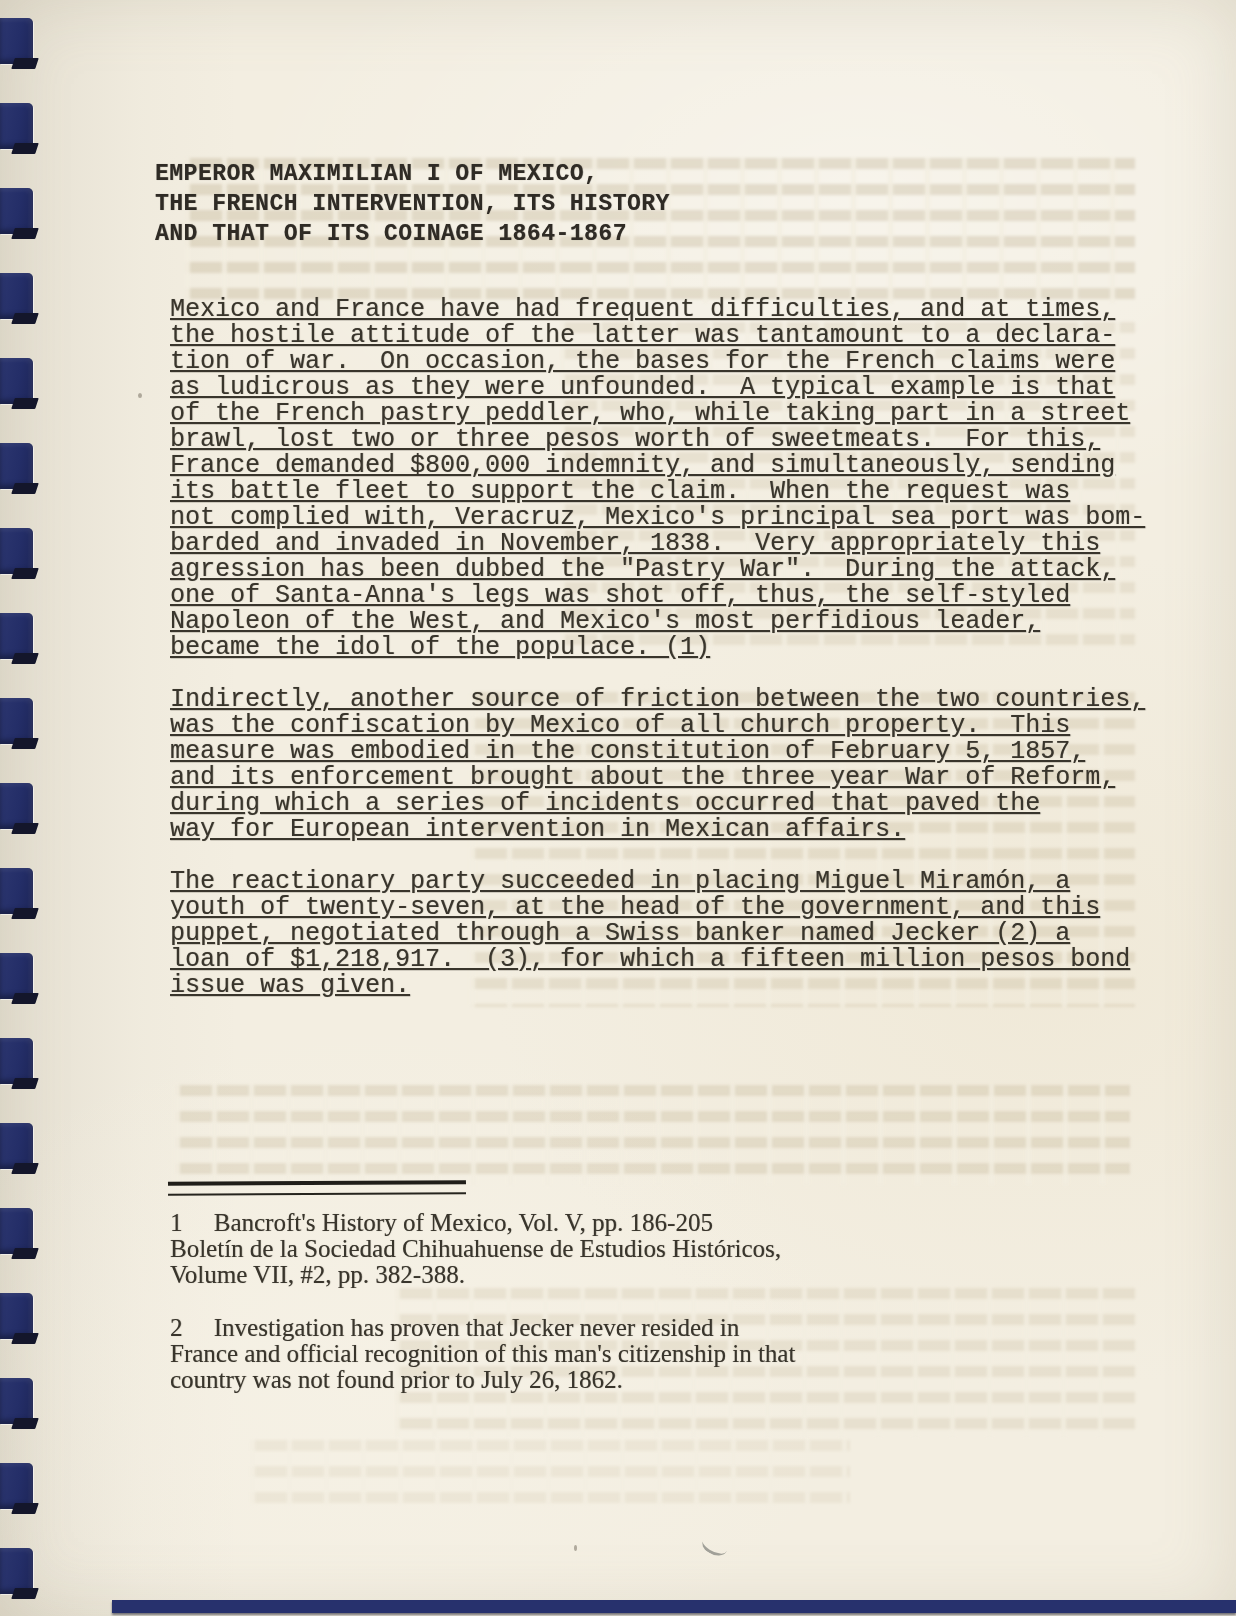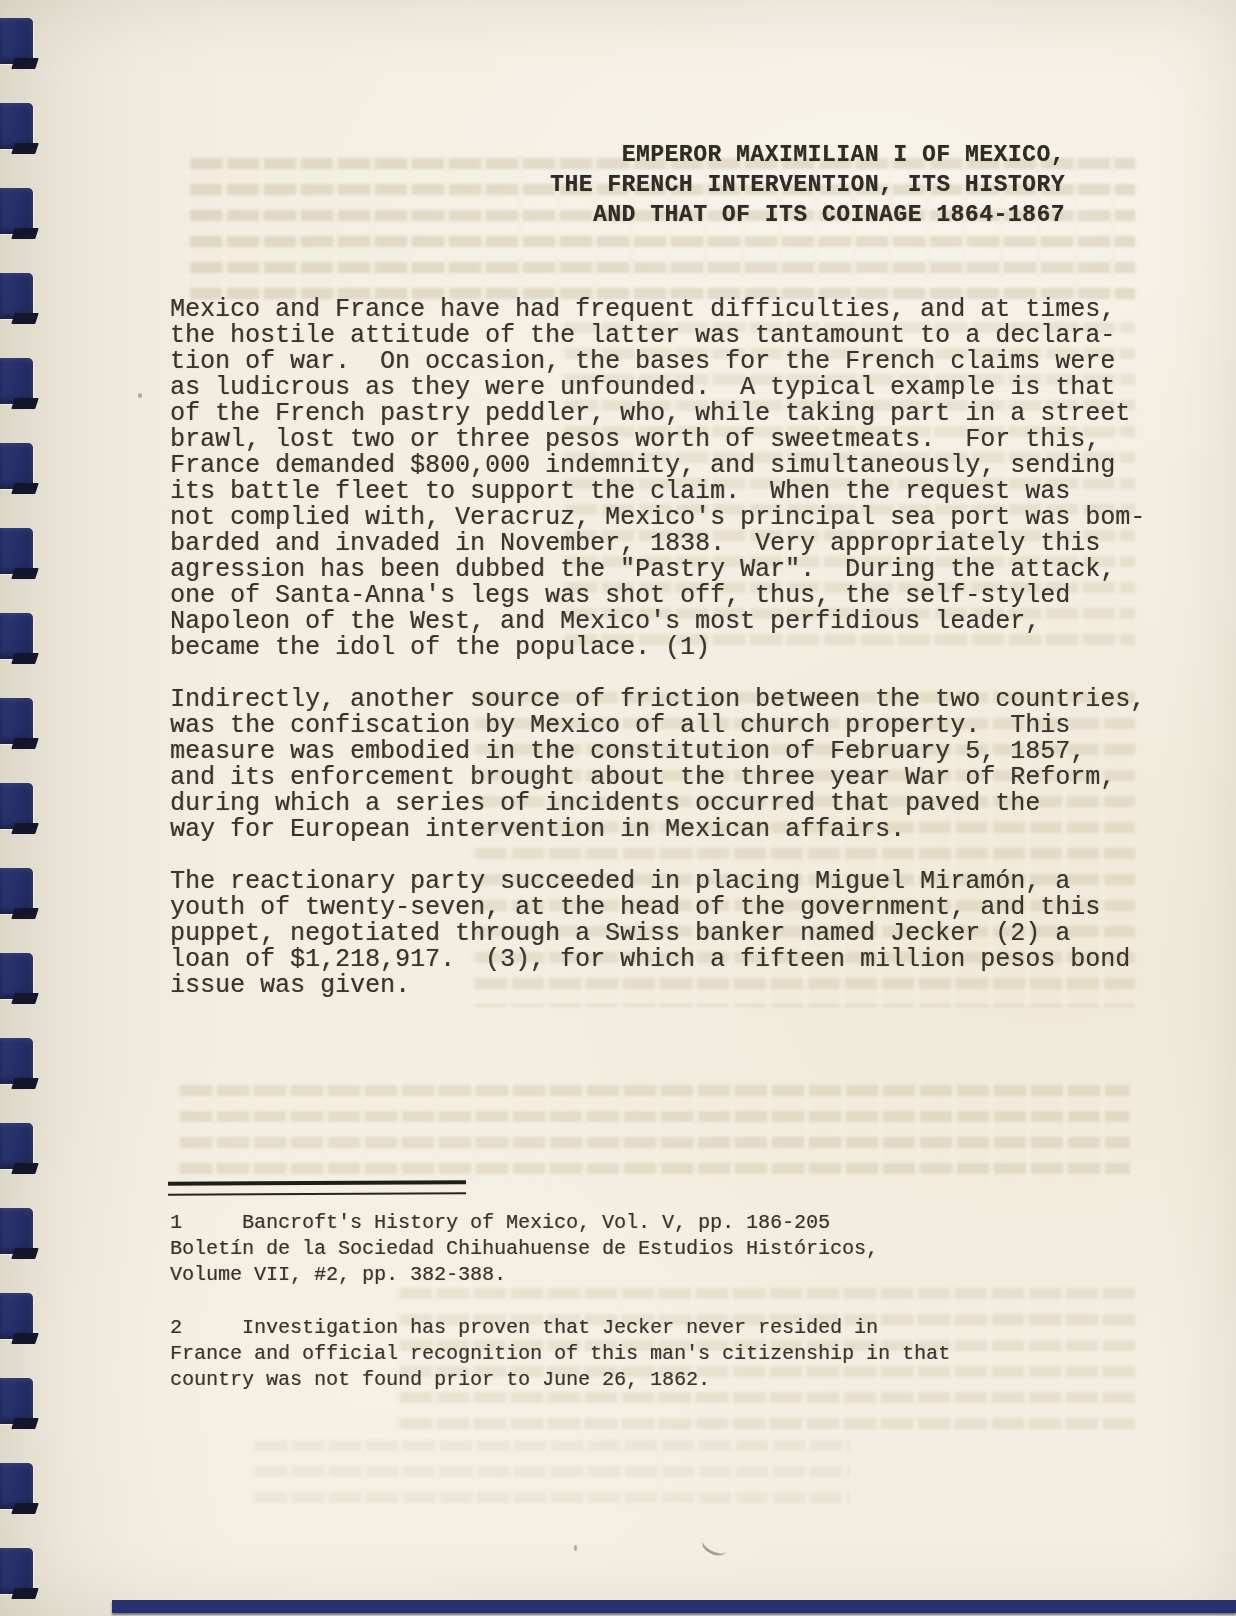--- a/index.html
+++ b/index.html
@@ -37,40 +37,41 @@
   }
   .tooth::after{
     content:"";position:absolute;right:-4px;bottom:-5px;width:24px;height:11px;
     background:#14162b;transform:skewX(-18deg);border-radius:1px;
   }
   .binder-edge{
     position:absolute;left:112px;right:0;bottom:3px;height:13px;
     background:#27316d;box-shadow:0 2px 2px rgba(20,22,43,0.55);
   }
   .doc-title{
-    position:absolute;left:155px;top:125px;width:910px;
-    text-align:right;white-space:pre-wrap;
+    position:absolute;left:155px;top:144px;width:910px;
+    text-align:left;white-space:pre-wrap;
     font-size:23px;line-height:30px;letter-spacing:0.5px;
     color:#2f2b25;text-shadow:0.4px 0.4px 0.7px rgba(47,43,37,0.55);
   }
   .body-text{
     position:absolute;left:170px;top:297px;width:1030px;
     font-size:25px;line-height:26px;color:#39352c;
     text-shadow:0.4px 0.4px 0.7px rgba(57,53,44,0.5);
   }
-  .para{white-space:pre-wrap;margin:0 0 26px 0;}
+  .para{white-space:pre-wrap;margin:0 0 26px 0;text-decoration:underline;}
   .footnote-separator{
     position:absolute;left:168px;top:1181px;width:298px;height:8px;
     border-top:4px solid #201e19;border-bottom:2px solid #26241e;
     transform:rotate(-0.3deg);
   }
   .footnotes{
     position:absolute;left:170px;top:1210px;width:1030px;
-    font-size:20px;line-height:26px;color:#39352c;
+    font-size:25px;line-height:26px;color:#39352c;
     text-shadow:0.4px 0.4px 0.7px rgba(57,53,44,0.5);
+    font-family:Liberation Serif, serif;
   }
   .footnote{white-space:pre-wrap;margin:0 0 27px 0;}
   .pencil-mark{
     position:absolute;left:702px;top:1537px;width:26px;height:15px;
     border-bottom:3px solid rgba(92,96,92,0.55);
     border-radius:0 0 60% 40%;transform:rotate(32deg);
     pointer-events:none;
   }
   .speck{
     position:absolute;width:4px;height:5px;border-radius:50%;
@@ -145,18 +146,18 @@
 </div>
 
 <div class="footnote-separator"></div>
 
 <div class="footnotes">
   <p class="footnote">1     Bancroft's History of Mexico, Vol. V, pp. 186-205
 Boletín de la Sociedad Chihuahuense de Estudios Históricos,
 Volume VII, #2, pp. 382-388.</p>
   <p class="footnote">2     Investigation has proven that Jecker never resided in
 France and official recognition of this man's citizenship in that
-country was not found prior to June 26, 1862.</p>
+country was not found prior to July 26, 1862.</p>
 </div>
 
 <div class="pencil-mark"></div>
 <div class="speck" style="left:138px;top:393px;"></div>
 <div class="speck" style="left:574px;top:1545px;width:3px;height:6px;"></div>
 
 </body></html>

